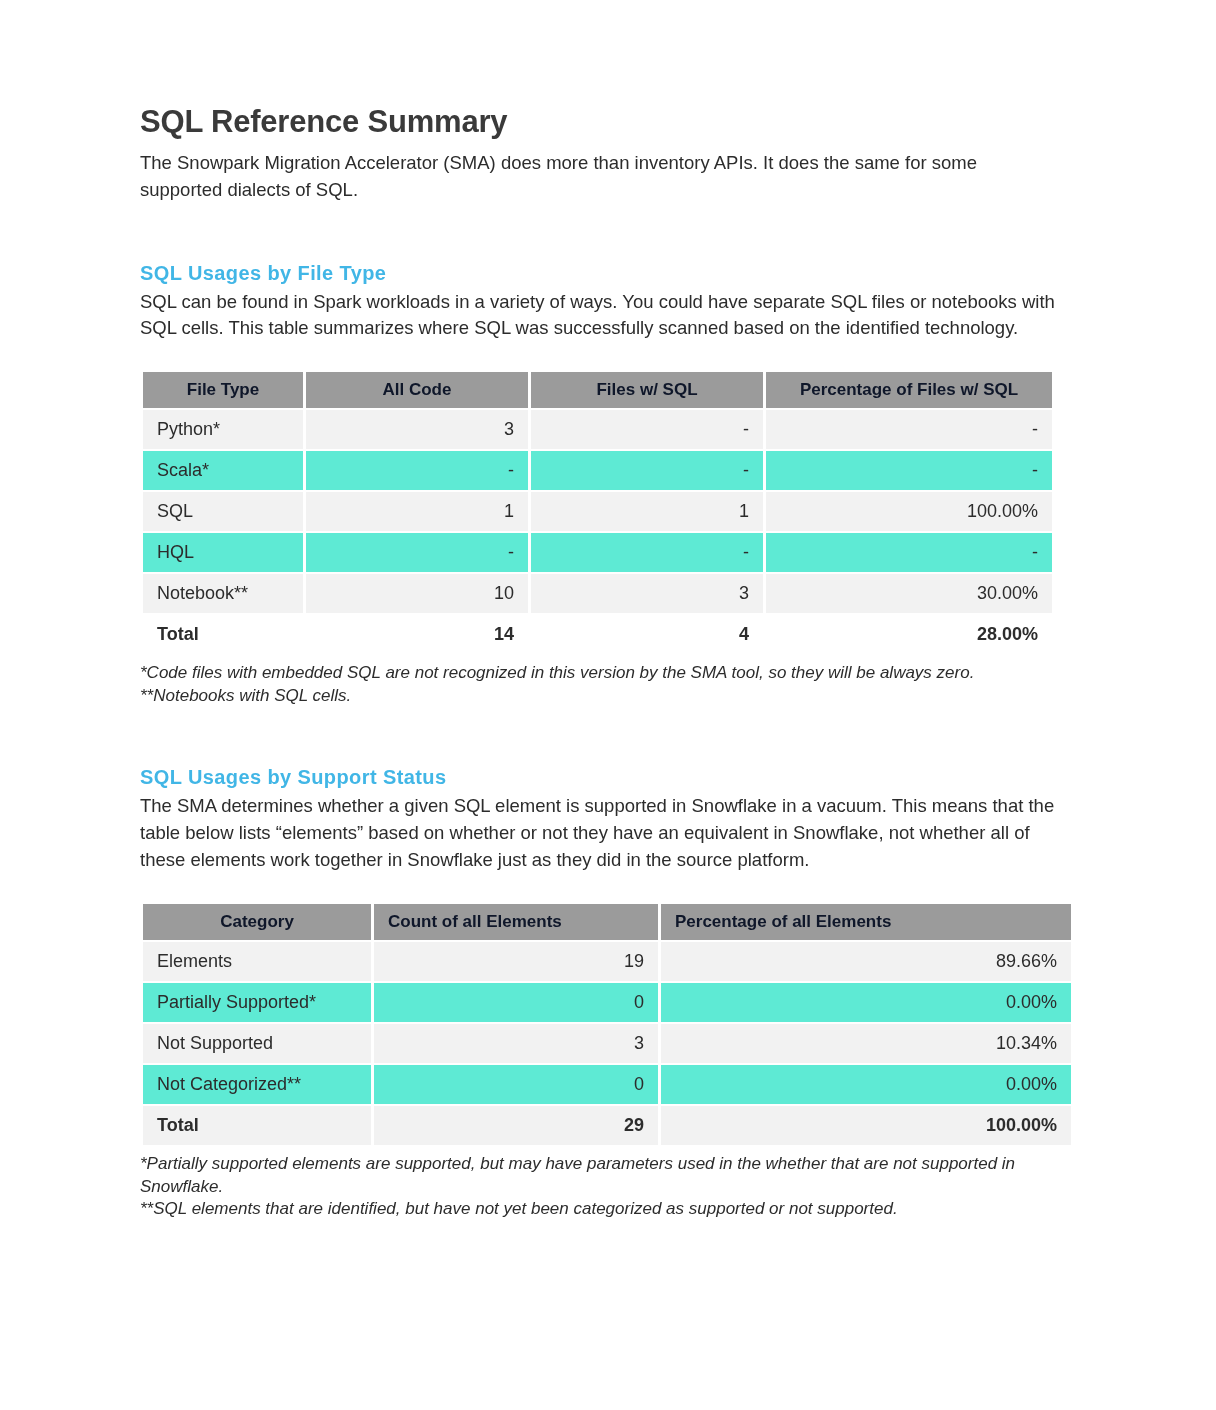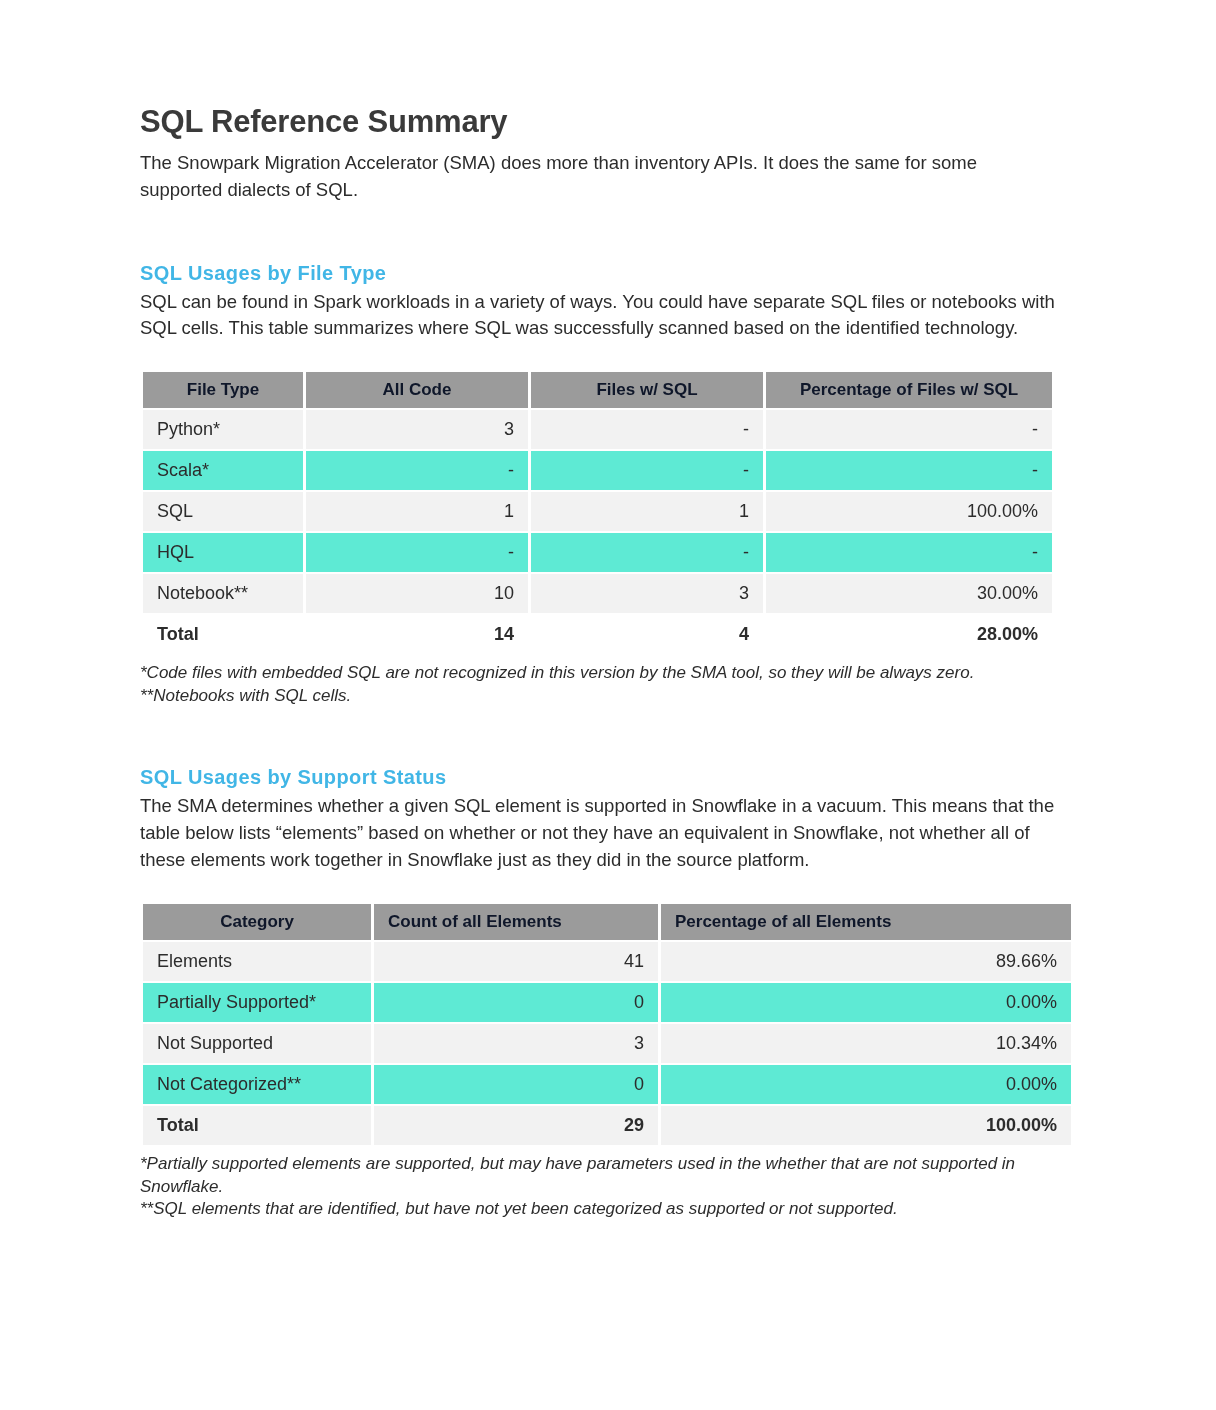--- a/index.html
+++ b/index.html
@@ -187,21 +187,21 @@
     <thead>
       <tr>
         <th>Category</th>
         <th class="left">Count of all Elements</th>
         <th class="left">Percentage of all Elements</th>
       </tr>
     </thead>
     <tbody>
       <tr>
         <td class="label">Elements</td>
-        <td class="num">41</td>
+        <td class="num">19</td>
         <td class="num">89.66%</td>
       </tr>
       <tr class="alt">
         <td class="label">Partially Supported*</td>
         <td class="num">0</td>
         <td class="num">0.00%</td>
       </tr>
       <tr>
         <td class="label">Not Supported</td>
         <td class="num">3</td>

